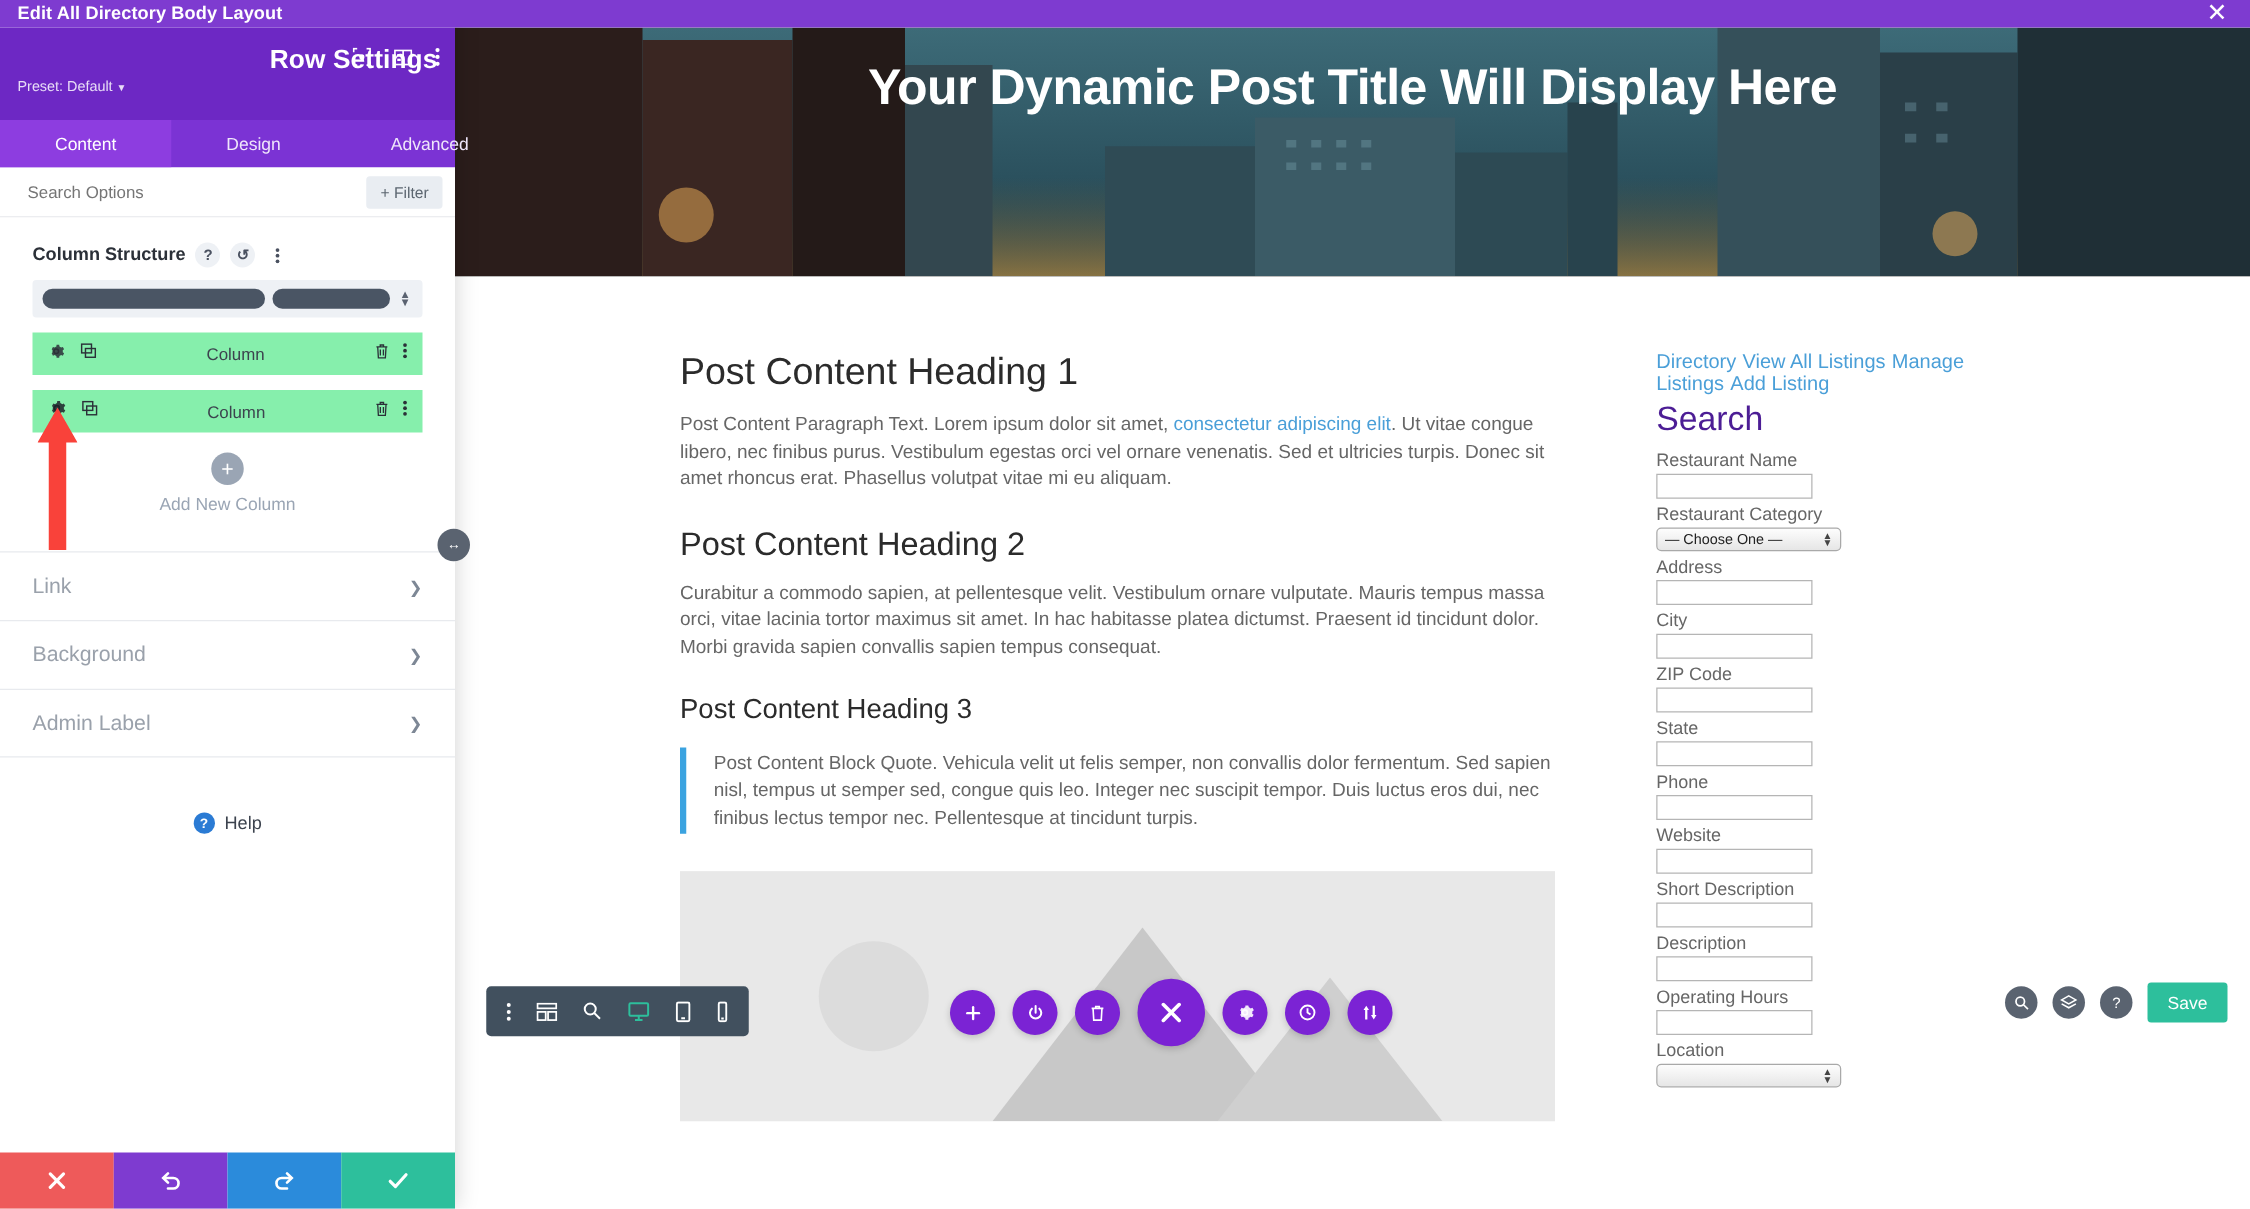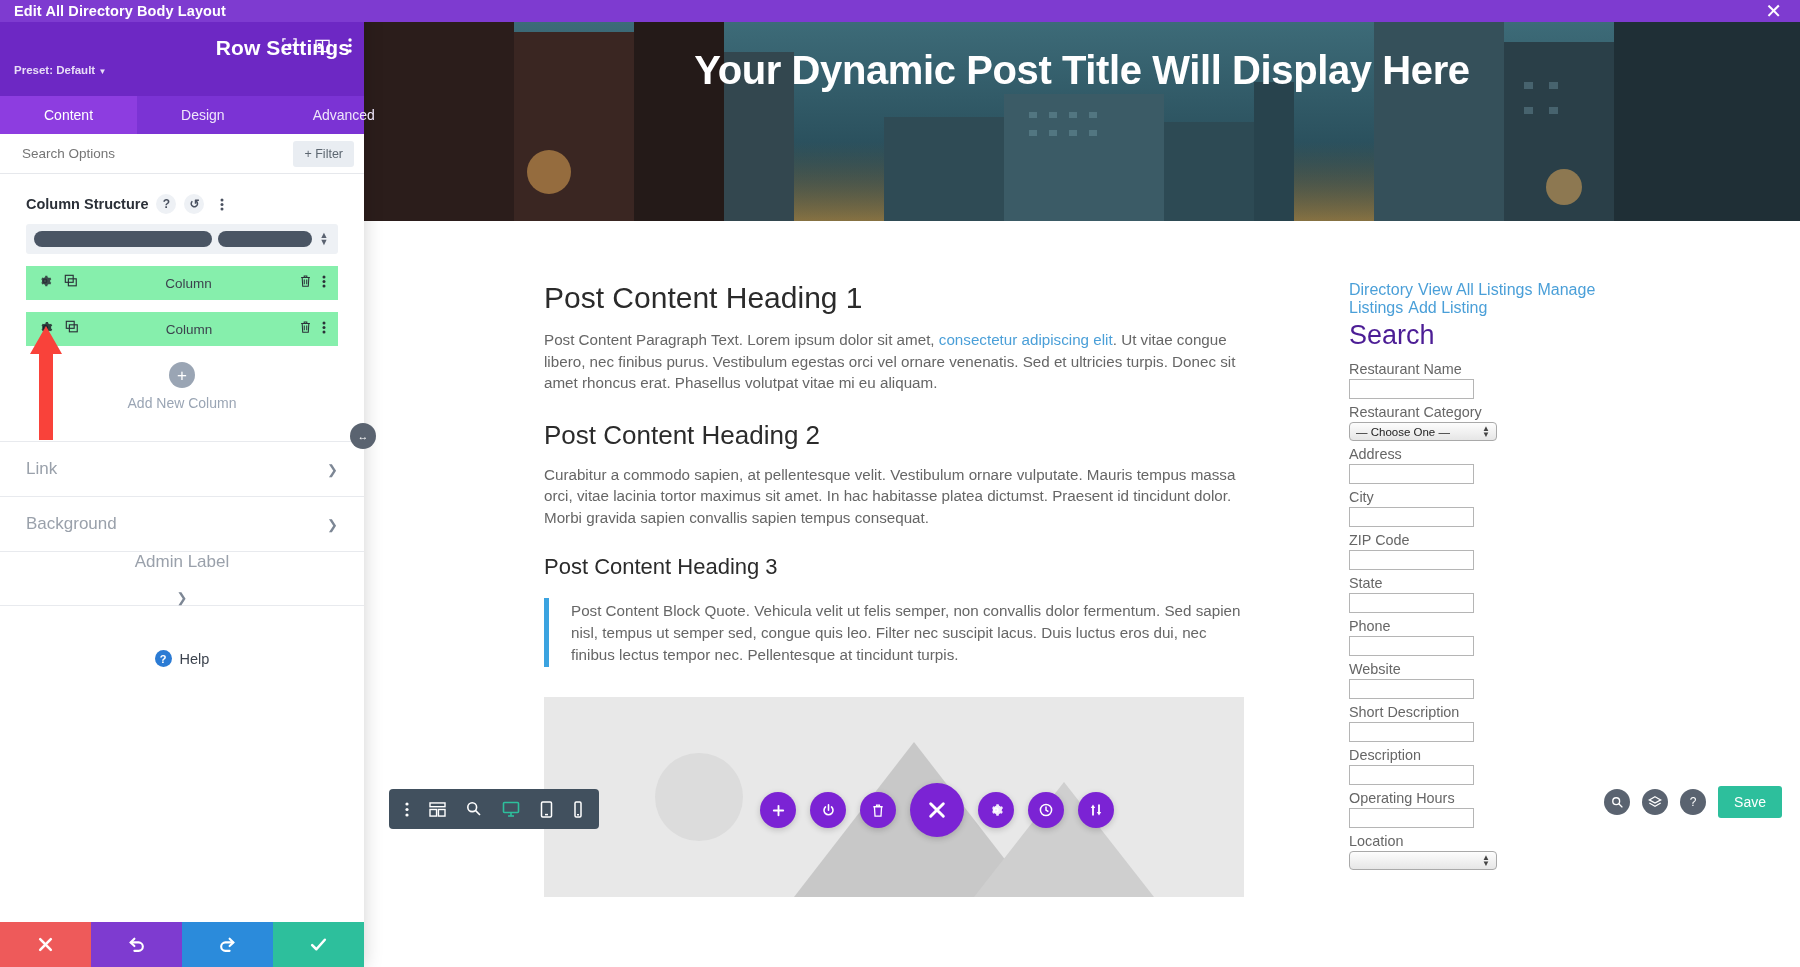--- a/index.html
+++ b/index.html
@@ -29,21 +29,21 @@
   .panel-titlebar .close-x {
     position: absolute; right: 18px; top: 0;
     font-size: 20px; font-weight: 300; line-height: 22px; cursor: pointer;
   }
   .panel-head {
     background: #6d28c4; color: #fff;
     padding: 14px 14px 10px 14px; margin-top: 22px;
     position: relative; height: 74px;
   }
   .panel-head h1 { font-size: 21px; font-weight: bold; letter-spacing: .1px; text-align: right; }
-  .preset { font-size: 11.5px; margin-top: 4px; color: #e8ddf7; font-weight: bold; }
+  .preset { font-size: 11.5px; margin-top: 4px; color: #e8ddf7; font-weight: normal; }
   .preset .caret { font-size: 8px; }
   .head-icons { position: absolute; right: 12px; top: 16px; display: flex; gap: 18px; align-items: center; }
   .head-icons svg { display: block; }
 
   .tabs { display: flex; background: #7b33d4; height: 38px; }
   .tab {
     flex: 0 0 auto; padding: 0 44px; height: 38px; line-height: 38px;
     color: #efe6fb; font-size: 14px; cursor: pointer; font-weight: 500;
   }
   .tab.active { background: #8d3de0; color: #fff; }
@@ -98,21 +98,21 @@
     font-size: 17px; line-height: 1; cursor: pointer;
   }
   .add-col .txt { margin-top: 7px; font-size: 14px; color: #9aa5b4; }
 
   .accordion { margin-top: 30px; }
   .acc {
     border-top: 1px solid #e8eaee; height: 55px;
     display: flex; align-items: center; justify-content: space-between;
     padding: 0 26px; cursor: pointer;
   }
-  .acc:last-child { border-bottom: 1px solid #e8eaee; flex-direction: column; }
+  .acc:last-child { border-bottom: 1px solid #e8eaee; }
   .acc .t { font-size: 17px; color: #9aa1ab; }
   .acc .chev { color: #7d8795; font-size: 13px; }
 
   .help-row { display: flex; align-items: center; justify-content: center; gap: 8px; margin-top: 44px; }
   .help-badge {
     width: 17px; height: 17px; border-radius: 50%; background: #2b7bd4; color: #fff;
     font-size: 11px; font-weight: bold; display: flex; align-items: center; justify-content: center;
   }
   .help-txt { font-size: 14.5px; color: #3c434e; }
 
@@ -137,21 +137,21 @@
 
   
   .preview { position: absolute; left: 364px; top: 22px; width: 1436px; height: 945px; background: #fff; overflow: hidden; }
   .hero { position: relative; height: 199px; overflow: hidden; background: #000000; }
   .hero-bg { position: absolute; inset: 0; }
   .hero h2 {
     position: absolute; top: 26px; left: 0; right: 0; text-align: center;
     color: #fff; font-size: 40px; font-weight: bold; letter-spacing: -.4px;
     font-family: "Liberation Sans", sans-serif;
   }
-  .pg-wrap { display: flex; padding: 60px 0 0 0; gap: 24px; }
+  .pg-wrap { display: flex; padding: 60px 0 0 0; }
   .pg-main { width: 700px; margin-left: 180px; }
   .pg-side { width: 330px; margin-left: 81px; }
 
   .pg-main h3 { font-size: 30px; font-weight: normal; color: #2b2b2b; margin-bottom: 14px; }
   .pg-main h4 { font-size: 26px; font-weight: normal; color: #2b2b2b; margin: 26px 0 13px 0; }
   .pg-main h5 { font-size: 22px; font-weight: normal; color: #2b2b2b; margin: 26px 0 13px 0; }
   .pg-main p { font-size: 15.2px; line-height: 1.42; color: #666; }
   .pg-main a { color: #4a9fd8; text-decoration: none; }
   .bq {
     border-left: 5px solid #3ba3e0; padding: 2px 0 2px 22px;
@@ -264,21 +264,21 @@
 
     <div class="pg-wrap">
       <div class="pg-main">
         <h3>Post Content Heading 1</h3>
         <p><span>Post Content Paragraph Text. Lorem ipsum dolor sit amet, </span><a href="#">consectetur adipiscing elit</a><span>. Ut vitae congue libero, nec finibus purus. Vestibulum egestas orci vel ornare venenatis. Sed et ultricies turpis. Donec sit amet rhoncus erat. Phasellus volutpat vitae mi eu aliquam.</span></p>
 
         <h4>Post Content Heading 2</h4>
         <p>Curabitur a commodo sapien, at pellentesque velit. Vestibulum ornare vulputate. Mauris tempus massa orci, vitae lacinia tortor maximus sit amet. In hac habitasse platea dictumst. Praesent id tincidunt dolor. Morbi gravida sapien convallis sapien tempus consequat.</p>
 
         <h5>Post Content Heading 3</h5>
-        <div class="bq">Post Content Block Quote. Vehicula velit ut felis semper, non convallis dolor fermentum. Sed sapien nisl, tempus ut semper sed, congue quis leo. Filter nec suscipit lacus. Duis luctus eros dui, nec finibus lectus tempor nec. Pellentesque at tincidunt turpis.</div>
+        <div class="bq">Post Content Block Quote. Vehicula velit ut felis semper, non convallis dolor fermentum. Sed sapien nisl, tempus ut semper sed, congue quis leo. Integer nec suscipit tempor. Duis luctus eros dui, nec finibus lectus tempor nec. Pellentesque at tincidunt turpis.</div>
 
         <div class="imgbox">
           <svg viewBox="0 0 700 200" preserveAspectRatio="none" style="width:100%;height:100%">
             <rect width="700" height="200" fill="#e8e8e8"></rect>
             <circle cx="155" cy="100" r="44" fill="#dcdcdc"></circle>
             <path d="M250 200 L370 45 L490 200 Z" fill="#c8c8c8"></path>
             <path d="M430 200 L520 85 L610 200 Z" fill="#cfcfcf"></path>
           </svg>
         </div>
       </div>

